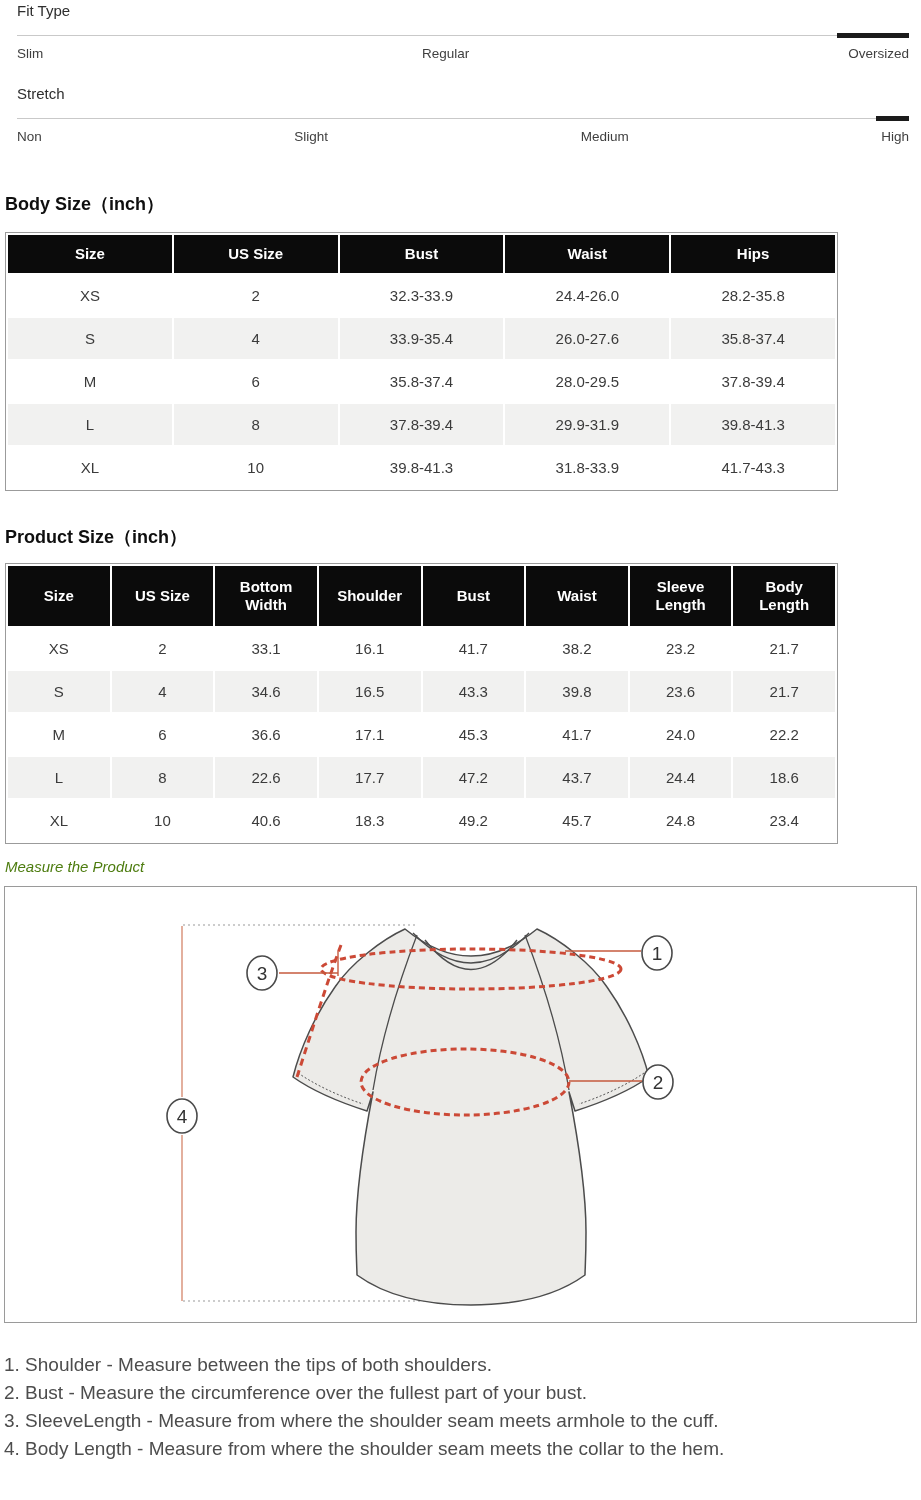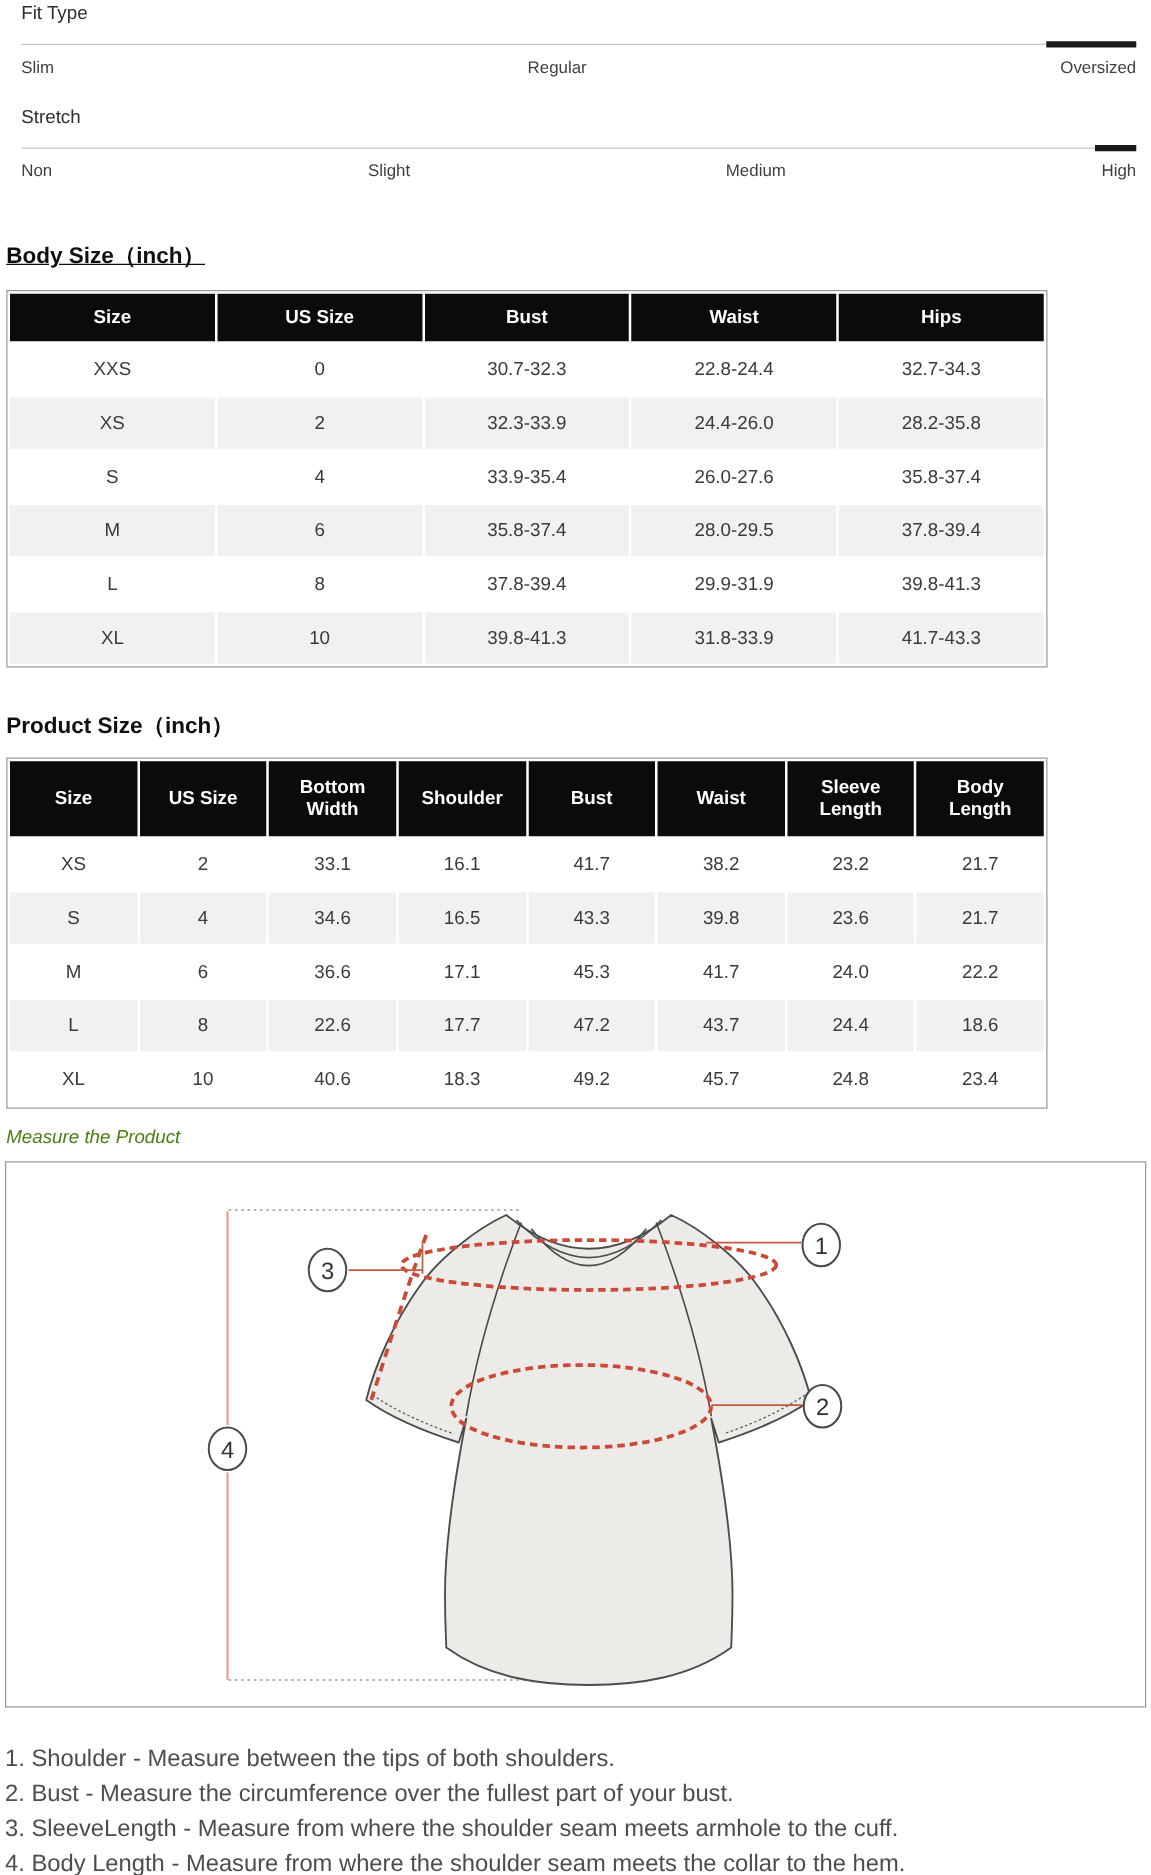--- a/index.html
+++ b/index.html
@@ -13,21 +13,21 @@
   .slider-title { font-size:15px; line-height:18px; color:#2e2e2e; }
   .slider-track { position:relative; height:5px; margin-top:13px; }
   .slider-track .rail { position:absolute; left:0; right:0; top:2px; height:1px; background:#c9c9c9; }
   .slider-track .mark { position:absolute; right:0; top:0; height:5px; background:#1b1b1b; }
   .mark-fit { width:72px; }
   .mark-stretch { width:33px; }
   .slider-opts { display:flex; justify-content:space-between; margin-top:7px; font-size:13.5px; line-height:17px; color:#3f3f3f; }
 
   
   h2.section-title { font-size:18px; line-height:21px; font-weight:bold; color:#0f0f0f; margin:0 0 0 5px; }
-  .h-body { margin-top:49px !important;text-decoration:underline; }
+  .h-body { margin-top:49px !important; }
   .h-product { margin-top:36px !important; }
 
   
   table.size-table { margin:17px 5px 0 5px; width:833px; table-layout:fixed;
     border:1px solid #9b9b9b; border-collapse:separate; border-spacing:2px; background:#fff; }
   table.size-table th { background:#0b0b0b; color:#fff; font-size:15px; font-weight:bold;
     line-height:18px; text-align:center; vertical-align:middle; height:38px; padding:2px 14px; }
   table.size-table.product th { height:60px; }
   table.size-table td { font-size:15px; color:#3b3b3b; text-align:center; vertical-align:middle;
     height:41px; background:#fff; font-weight:normal; }
@@ -82,27 +82,20 @@
         <tr>
           <th>Size</th>
           <th>US Size</th>
           <th>Bust</th>
           <th>Waist</th>
           <th>Hips</th>
         </tr>
       </thead>
       <tbody>
         <tr>
-          <td>XXS</td>
-          <td>0</td>
-          <td>30.7-32.3</td>
-          <td>22.8-24.4</td>
-          <td>32.7-34.3</td>
-        </tr>
-        <tr>
           <td>XS</td>
           <td>2</td>
           <td>32.3-33.9</td>
           <td>24.4-26.0</td>
           <td>28.2-35.8</td>
         </tr>
         <tr>
           <td>S</td>
           <td>4</td>
           <td>33.9-35.4</td>

